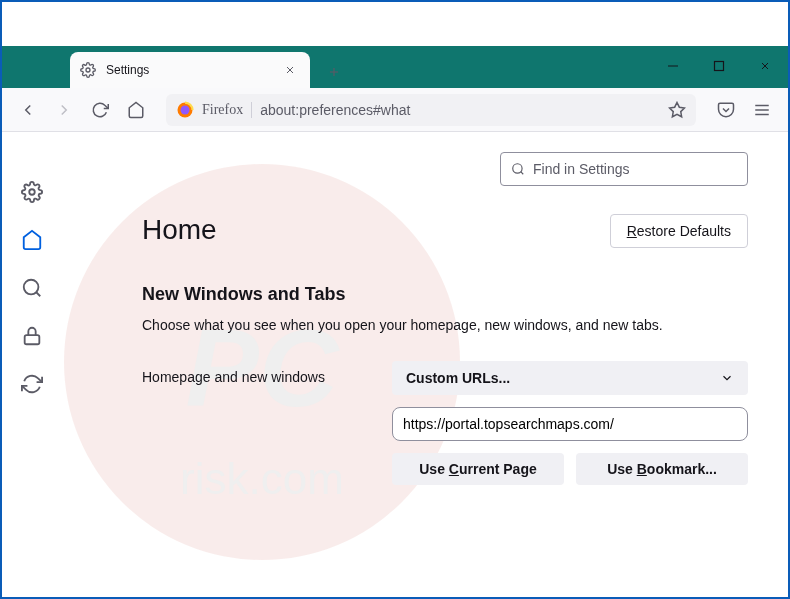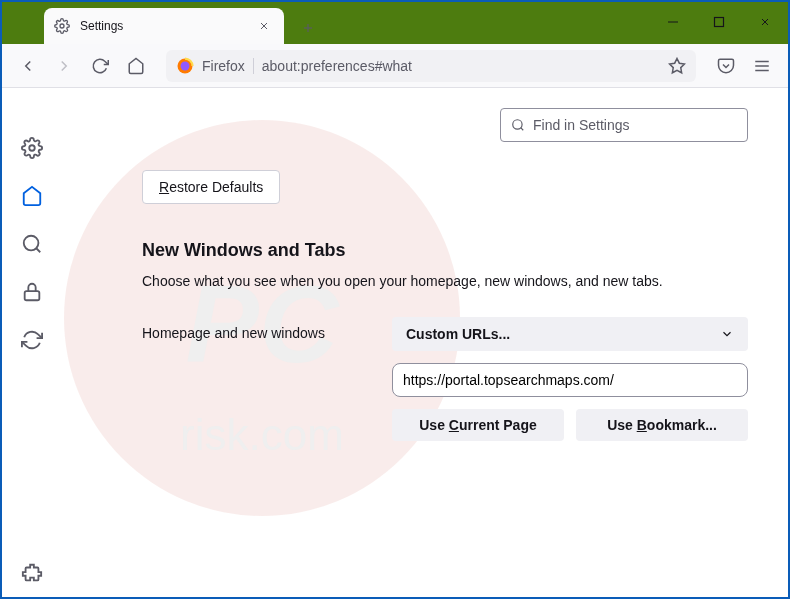--- a/index.html
+++ b/index.html
@@ -1,33 +1,33 @@
 <!DOCTYPE html>
 <html><head>
   <meta charset="utf-8">
   <style>
     * { box-sizing: border-box; margin: 0; padding: 0; font-family: "Segoe UI", sans-serif; }
     body { width: 790px; height: 599px; overflow: hidden; background: #fff; border: 2px solid #0a5cb8; position: relative; }
     
     
-    .tab-bar { height: 42px; background: #4d7c0f; display: flex; align-items: flex-end; padding: 6px 6px 0 42px; position: relative; }
+    .tab-bar { height: 42px; background: #0f766e; display: flex; align-items: flex-end; padding: 6px 6px 0 68px; position: relative; margin-top: 44px; }
     .tab { display: flex; align-items: center; background: #fafafb; border-radius: 8px 8px 0 0; padding: 6px 10px; width: 240px; height: 36px; gap: 10px; }
     .tab .gear-icon { width: 16px; height: 16px; color: #5b5b66; }
     .tab-title { font-size: 12px; color: #15141a; flex: 1; }
     .tab-close { width: 20px; height: 20px; display: flex; align-items: center; justify-content: center; color: #5b5b66; border-radius: 4px; cursor: pointer; }
     .new-tab { width: 32px; height: 32px; display: flex; align-items: center; justify-content: center; color: #5b5b66; margin-left: 8px; border-radius: 4px; cursor: pointer; }
     .window-controls { position: absolute; top: 0; right: 0; display: flex; }
     .win-btn { width: 46px; height: 40px; display: flex; align-items: center; justify-content: center; color: #15141a; }
     
     
     .toolbar { height: 44px; background: #f9f9fb; display: flex; align-items: center; padding: 0 10px; gap: 4px; border-bottom: 1px solid #e0e0e6; }
     .tool-btn { width: 32px; height: 32px; display: flex; align-items: center; justify-content: center; border-radius: 4px; color: #5b5b66; cursor: pointer; }
     .tool-btn.disabled { color: #bfbfc6; cursor: default; }
     .url-bar { flex: 1; height: 32px; background: #f1f1f4; border-radius: 6px; display: flex; align-items: center; margin: 0 10px; padding: 0 10px; gap: 8px; }
-    .url-context { font-size: 14px; color: #5b5b66; }
+    .url-context { font-size: 14px; color: #5b5b66; font-family: Liberation Serif, serif; }
     .url-separator { width: 1px; height: 16px; background: #cfcfd8; }
     .url-address { font-size: 14px; color: #5b5b66; flex: 1; }
     .star-btn { color: #5b5b66; }
     .ff-logo { width: 18px; height: 18px; }
     
     
     .content { display: flex; height: calc(100% - 42px - 44px); position: relative; }
     
     
     .watermark { position: absolute; left: 40px; top: 10px; width: 440px; height: 440px; opacity: 0.09; pointer-events: none; z-index: 0; }
@@ -225,20 +225,21 @@
             <svg width="14" height="14" viewBox="0 0 24 24" fill="none" stroke="#5b5b66" stroke-width="2">
               <circle cx="11" cy="11" r="8"></circle>
               <line x1="21" y1="21" x2="16.65" y2="16.65"></line>
             </svg>
           </span>
         <input type="text" placeholder="Find in Settings" style="">
       </div>
     </div>
 
     <div class="page-header">
+      <h1 class="page-title">Home</h1>
       <button class="btn"><span class="underline">R</span>estore Defaults</button>
     </div>
 
     <h2 class="section-title">New Windows and Tabs</h2>
     <p class="section-desc">Choose what you see when you open your homepage, new windows, and new tabs.</p>
 
     <div class="setting-row">
       <div class="setting-label">Homepage and new windows</div>
       <div class="setting-control">
         <div class="dropdown">

